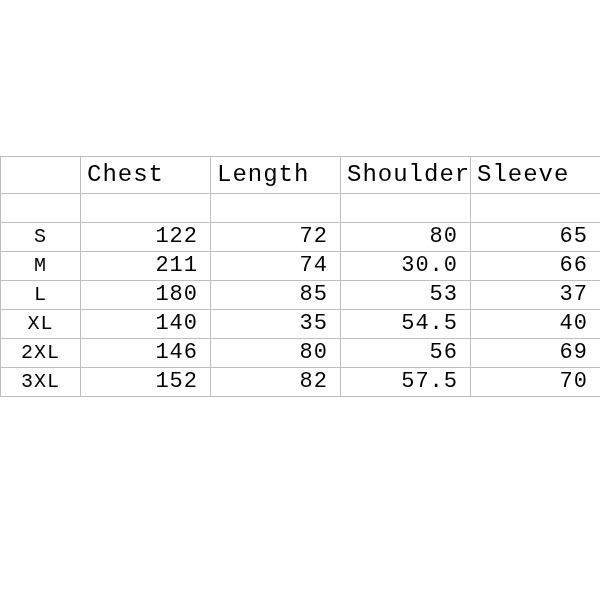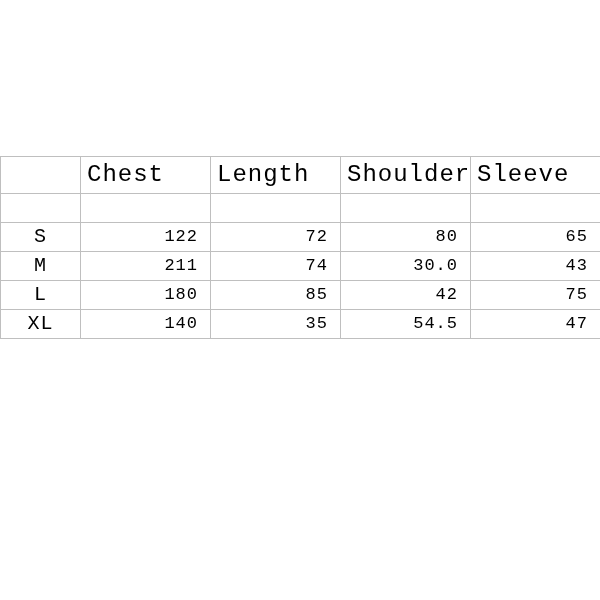--- a/index.html
+++ b/index.html
@@ -43,21 +43,21 @@
     font-size: 24px;
     text-align: left;
     padding-left: 6px;
   }
   .size {
     text-align: center;
     font-size: 20px;
   }
   .num {
     text-align: right;
-    font-size: 17px;
+    font-size: 22px;
     padding-right: 12px;
   }
   .blank td {
     height: 28px;
   }
 </style>
 </head>
 <body>
 
 <div class="sheet">
@@ -89,31 +89,45 @@
         <td class="num">122</td>
         <td class="num">72</td>
         <td class="num">80</td>
         <td class="num">65</td>
       </tr>
       <tr>
         <td class="size">M</td>
         <td class="num">211</td>
         <td class="num">74</td>
         <td class="num">30.0</td>
-        <td class="num">43</td>
+        <td class="num">66</td>
       </tr>
       <tr>
         <td class="size">L</td>
         <td class="num">180</td>
         <td class="num">85</td>
-        <td class="num">42</td>
-        <td class="num">75</td>
+        <td class="num">53</td>
+        <td class="num">37</td>
       </tr>
       <tr>
         <td class="size">XL</td>
         <td class="num">140</td>
         <td class="num">35</td>
         <td class="num">54.5</td>
-        <td class="num">47</td>
+        <td class="num">40</td>
+      </tr>
+      <tr>
+        <td class="size">2XL</td>
+        <td class="num">146</td>
+        <td class="num">80</td>
+        <td class="num">56</td>
+        <td class="num">69</td>
+      </tr>
+      <tr>
+        <td class="size">3XL</td>
+        <td class="num">152</td>
+        <td class="num">82</td>
+        <td class="num">57.5</td>
+        <td class="num">70</td>
       </tr>
     </tbody>
   </table>
 </div>
 
 </body></html>

